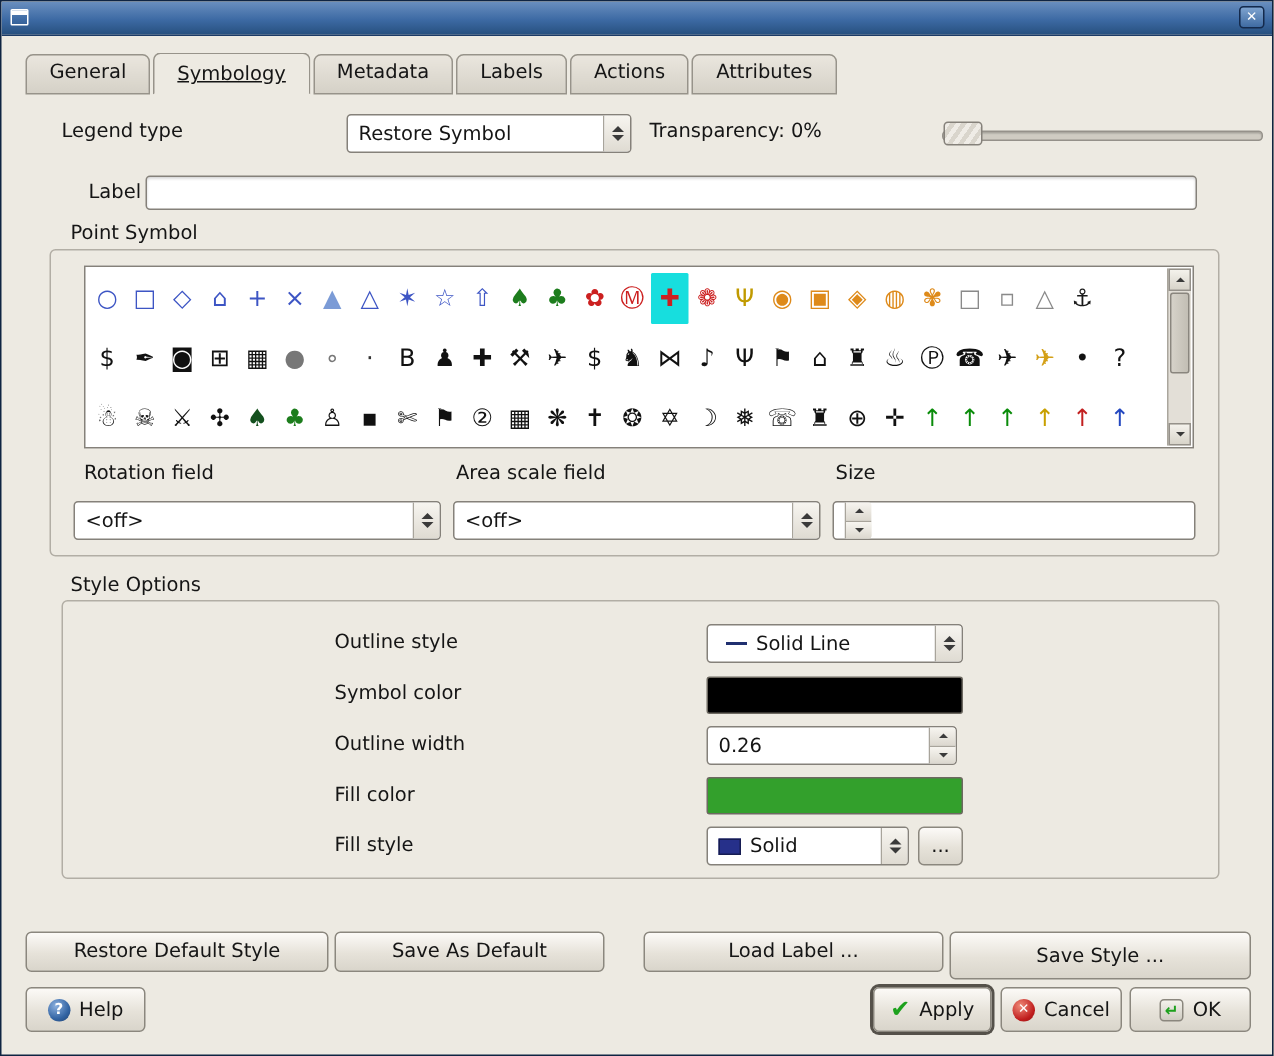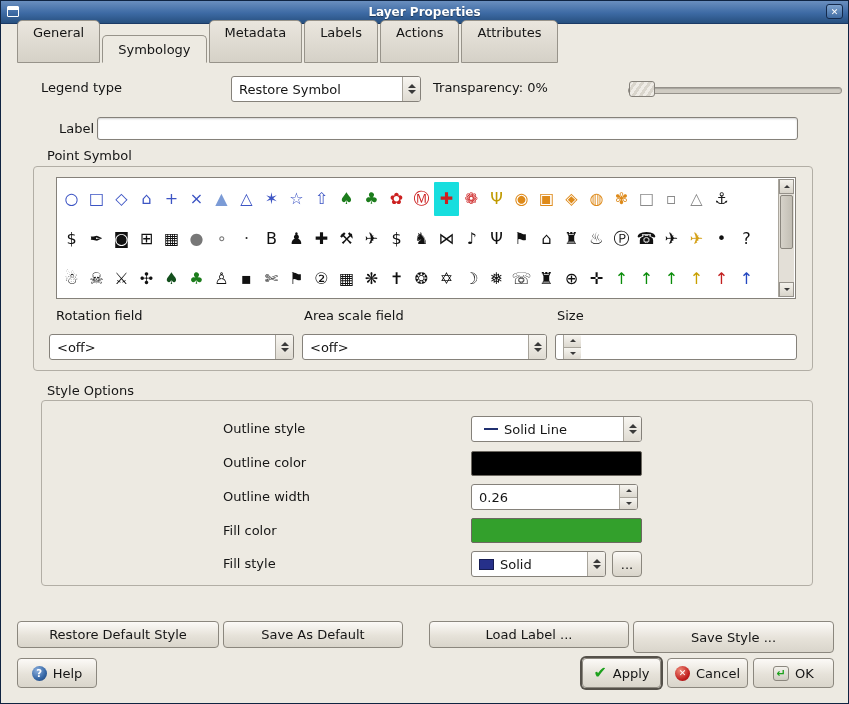--- a/index.html
+++ b/index.html
@@ -14,23 +14,23 @@
     border-bottom:1px solid #1b3a66;display:flex;align-items:center;}
   .win-icon{position:absolute;left:6px;top:5px;width:12px;height:11px;border:1px solid #fff;
     background:linear-gradient(#fff 0 3px,transparent 3px);box-sizing:border-box;border-radius:1px;}
   .titlebar .title{flex:1;text-align:center;color:#fff;font-weight:bold;font-size:12px;
     text-shadow:0 1px 1px rgba(0,0,0,.45);}
   .close-btn{position:absolute;right:5px;top:3px;width:17px;height:15px;border:1px solid #142a4c;
     border-radius:3px;background:linear-gradient(#7ea3cf,#3f6ba2);color:#fff;font-size:9px;
     line-height:14px;text-align:center;font-weight:bold;box-sizing:border-box;}
   
   .tabs{position:absolute;left:16px;top:34px;height:28px;display:flex;align-items:flex-end;z-index:3;}
-  .tab{height:43px;line-height:24px;padding:0 15px;margin-right:2px;box-sizing:border-box;
+  .tab{height:27px;line-height:24px;padding:0 15px;margin-right:2px;box-sizing:border-box;
     background:linear-gradient(#eae6de,#d5d1c7);border:1px solid #97938a;border-radius:5px 5px 0 0;}
-  .tab.active{height:28px;line-height:27px;background:#edeae2;border-bottom:1px solid #edeae2;}
+  .tab.active{height:28px;line-height:27px;background:#edeae2;border-bottom:1px solid #edeae2;text-decoration:underline;}
   
   .lbl{position:absolute;white-space:nowrap;}
   .field{position:absolute;box-sizing:border-box;background:#fff;border:1px solid #85817a;
     border-radius:3px;box-shadow:inset 0 1px 2px rgba(0,0,0,.18);}
   .combo{position:absolute;box-sizing:border-box;height:26px;background:#fff;
     border:1px solid #85817a;border-radius:3px;display:flex;align-items:center;padding-left:7px;}
   .combo-text{flex:1;overflow:hidden;white-space:nowrap;}
   .combo-arrows,.spin-btns{width:17px;align-self:stretch;border-left:1px solid #a8a49b;
     background:linear-gradient(#f7f5f0,#dfdbd2);border-radius:0 2px 2px 0;}
   .combo-arrows{display:flex;flex-direction:column;align-items:center;justify-content:center;gap:2px;}
@@ -81,21 +81,20 @@
   .line-swatch{display:inline-block;width:14px;height:2px;background:#203070;margin-right:6px;}
   .fill-swatch{display:inline-block;width:13px;height:9px;background:#26308a;margin-right:6px;border:1px solid #161c52;}
 </style>
 </head>
 <body>
 
 <div id="window">
 
   <div class="titlebar">
     <span class="win-icon"></span>
-    <span class="title">Layer Properties</span>
     <span class="close-btn">✕</span>
   </div>
 
   <div class="tabs">
     <div class="tab">General</div>
     <div class="tab active">Symbology</div>
     <div class="tab">Metadata</div>
     <div class="tab">Labels</div>
     <div class="tab">Actions</div>
     <div class="tab">Attributes</div>
@@ -259,21 +258,21 @@
   <span class="lbl" style="left:222px;top:420px;">Outline style</span>
   <div class="combo" style="left:470px;top:415px;width:171px;padding-left:12px;">
     <span class="line-swatch"></span>
     <span class="combo-text">Solid Line</span>
     <span class="combo-arrows">
         <i class="tri-up"></i>
         <i class="tri-dn"></i>
       </span>
   </div>
 
-  <span class="lbl" style="left:222px;top:454px;">Outline color</span>
+  <span class="lbl" style="left:222px;top:454px;">Symbol color</span>
   <div class="swatch" style="left: 470px; top: 450px; width: 171px; background: rgb(0, 0, 0);"></div>
 
   <span class="lbl" style="left:222px;top:488px;">Outline width</span>
   <div class="spin" style="left:470px;top:483px;width:167px;">
     <span class="combo-text">0.26</span>
     <span class="spin-btns">
       <span class="spin-up">
           <i class="tri-up sm"></i>
         </span>
       <span class="spin-dn">

